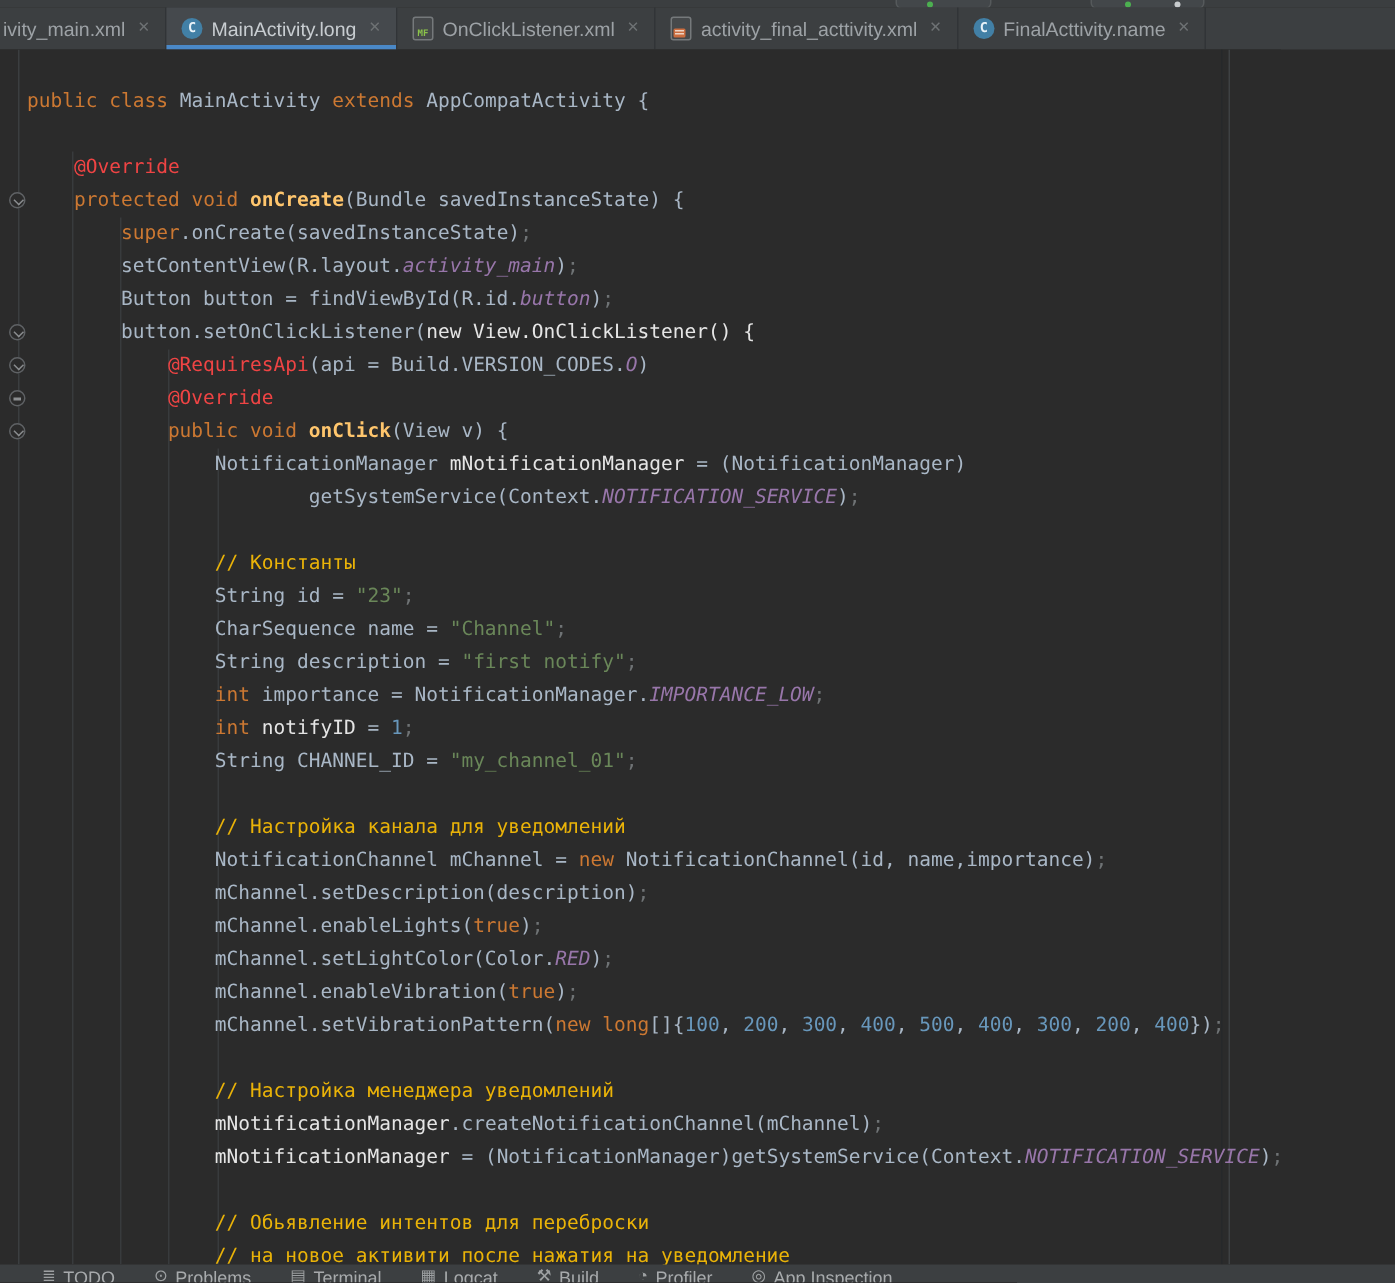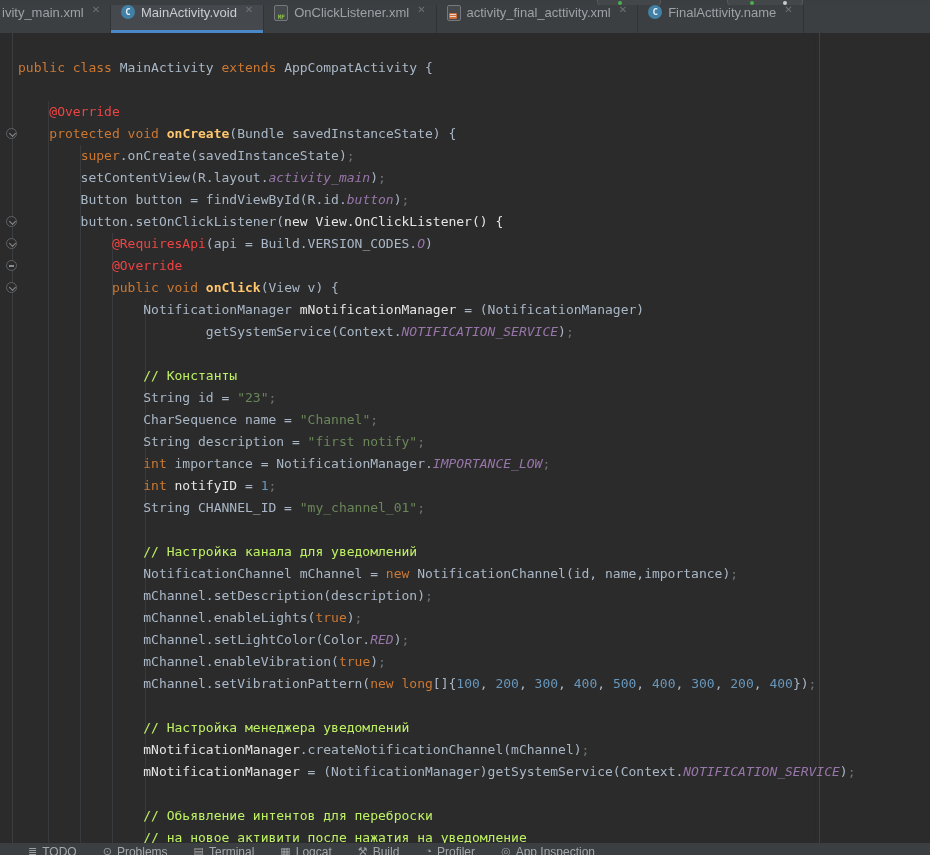--- a/index.html
+++ b/index.html
@@ -11,21 +11,21 @@
   
   .top-strip{position:absolute;left:0;top:0;width:930px;height:5px;background:#3B3E40;overflow:hidden;}
   .tool-widget{position:absolute;top:-6px;height:10px;border:1px solid #55595B;border-radius:4px;background:#43474A;}
   .tool-dot{position:absolute;top:1px;width:4px;height:4px;border-radius:50%;}
   
   .tab-bar{
     position:absolute;left:0;top:5px;width:930px;height:28px;background:#3C3F41;
     display:flex;align-items:stretch;
   }
   .tab{
-    position:relative;display:flex;align-items:flex-start;gap:6px;
+    position:relative;display:flex;align-items:center;gap:6px;
     padding:0 10px;border-right:1px solid #313437;cursor:default;
     font-size:13px;color:#9DA2A6;white-space:nowrap;
   }
   .tab.active{background:#45494D;color:#C8CDD1;}
   .tab.active::after{
     content:'';position:absolute;left:0;right:0;bottom:0;height:3px;background:#4A88C7;
   }
   .tab-close{font-size:10px;color:#6E7274;margin-left:2px;line-height:1;}
   .icon-class{
     width:14px;height:14px;border-radius:50%;background:#4280A6;color:#E8F2F8;
@@ -71,21 +71,21 @@
     font-family:"DejaVu Sans Mono",monospace;font-size:13px;line-height:22px;
     white-space:pre;z-index:1;
   }
   .code-line{height:22px;}
   .tk-k{color:#CC7832;}
   .tk-d{color:#A9B7C6;}
   .tk-m{color:#FFC66D;font-weight:bold;}
   .tk-a{color:#ef4444;}
   .tk-s{color:#6A8759;}
   .tk-n{color:#6897BB;}
-  .tk-c{color:#bef264;}
+  .tk-c{color:#eab308;}
   .tk-f{color:#9876AA;font-style:italic;}
   .tk-g{color:#e5e5e5;}
   .tk-u{color:#e5e5e5;text-underline-offset:2px;}
   .tk-sc{color:#6F7375;}
   
   .status-bar{
     position:absolute;left:0;top:843px;width:930px;height:12px;background:#3C3F41;
     overflow:hidden;display:flex;align-items:flex-start;gap:26px;padding-left:28px;
     font-size:12px;color:#A7AAAC;
   }
@@ -103,21 +103,21 @@
     <div class="tool-dot" style="left: 783px; background: rgb(199, 203, 205);"></div>
   </div>
 
 <div class="tab-bar" id="tab-bar">
     <div class="tab" style="padding-left: 2px;">
       <span>ivity_main.xml</span>
       <span class="tab-close">✕</span>
     </div>
     <div class="tab active">
       <span class="icon-class">C</span>
-      <span>MainActivity.void</span>
+      <span>MainActivity.long</span>
       <span class="tab-close">✕</span>
     </div>
     <div class="tab">
       <span class="icon-file">
         <span class="mf">MF</span>
       </span>
       <span>OnClickListener.xml</span>
       <span class="tab-close">✕</span>
     </div>
     <div class="tab">

